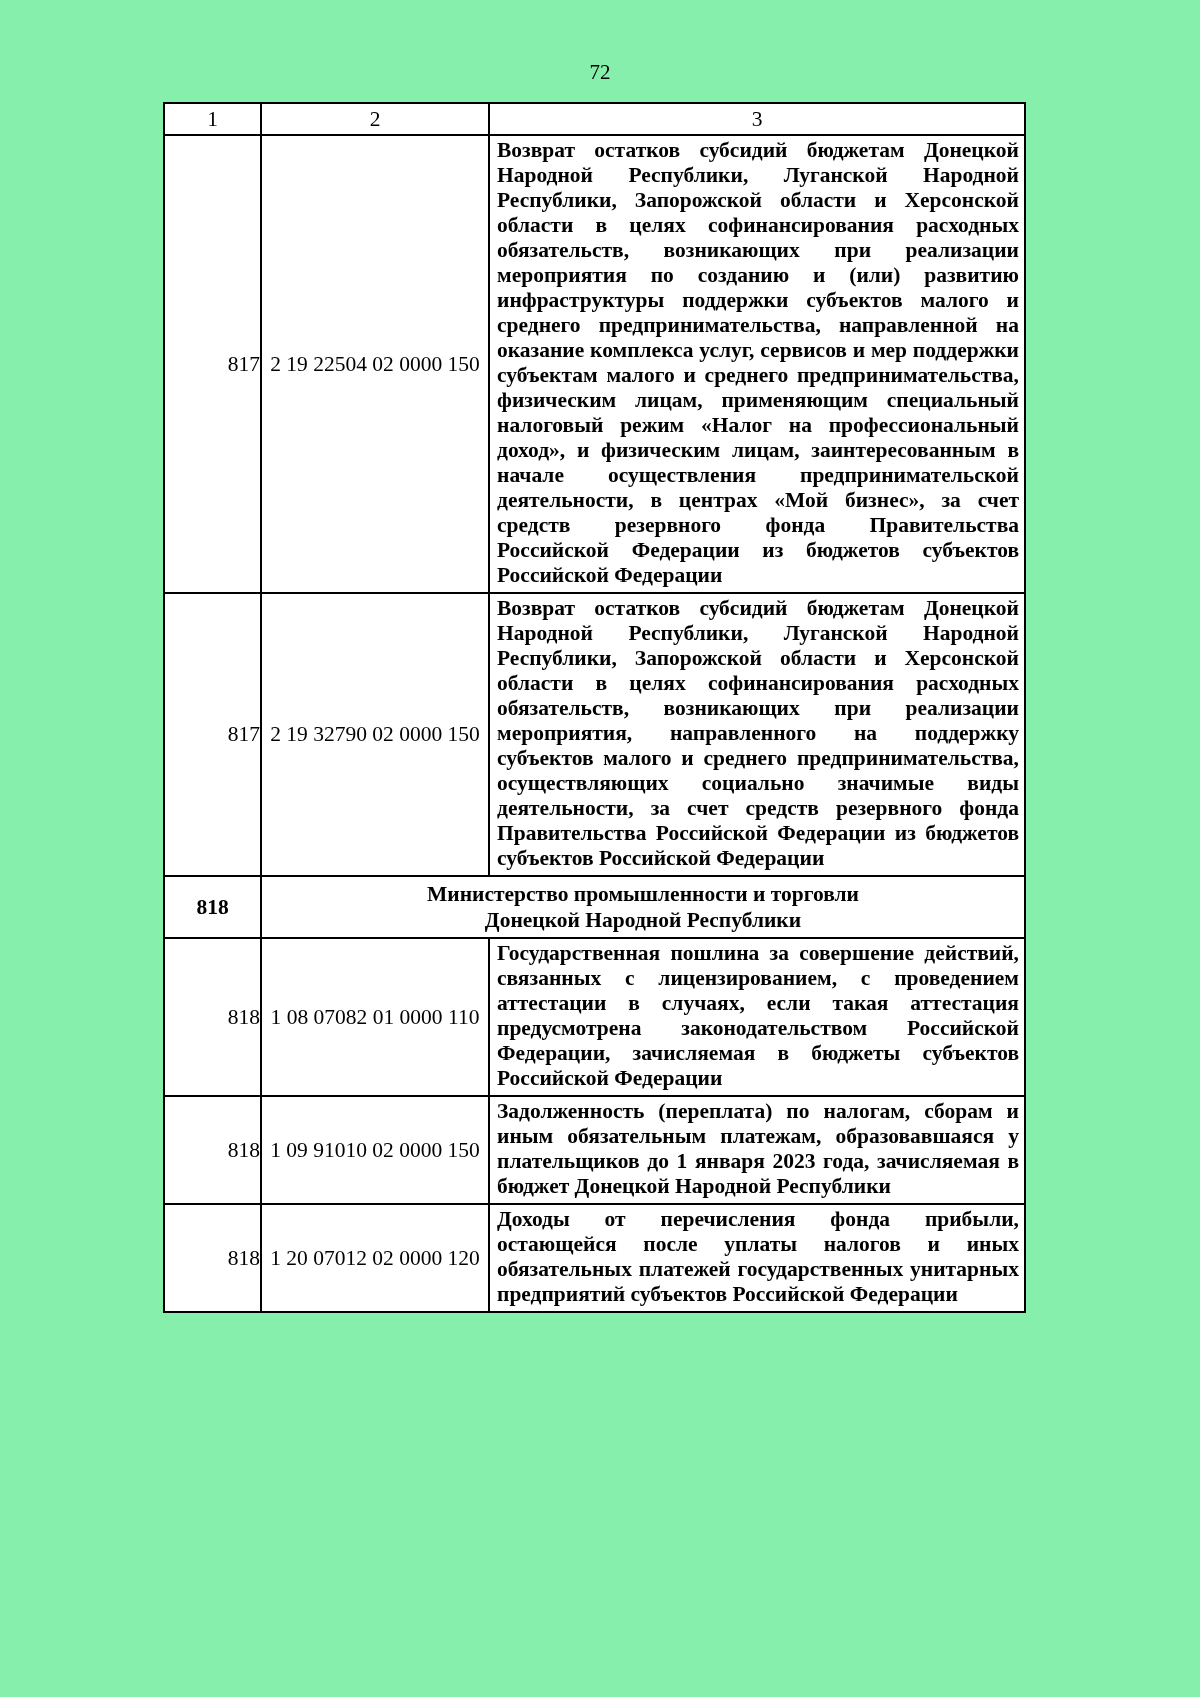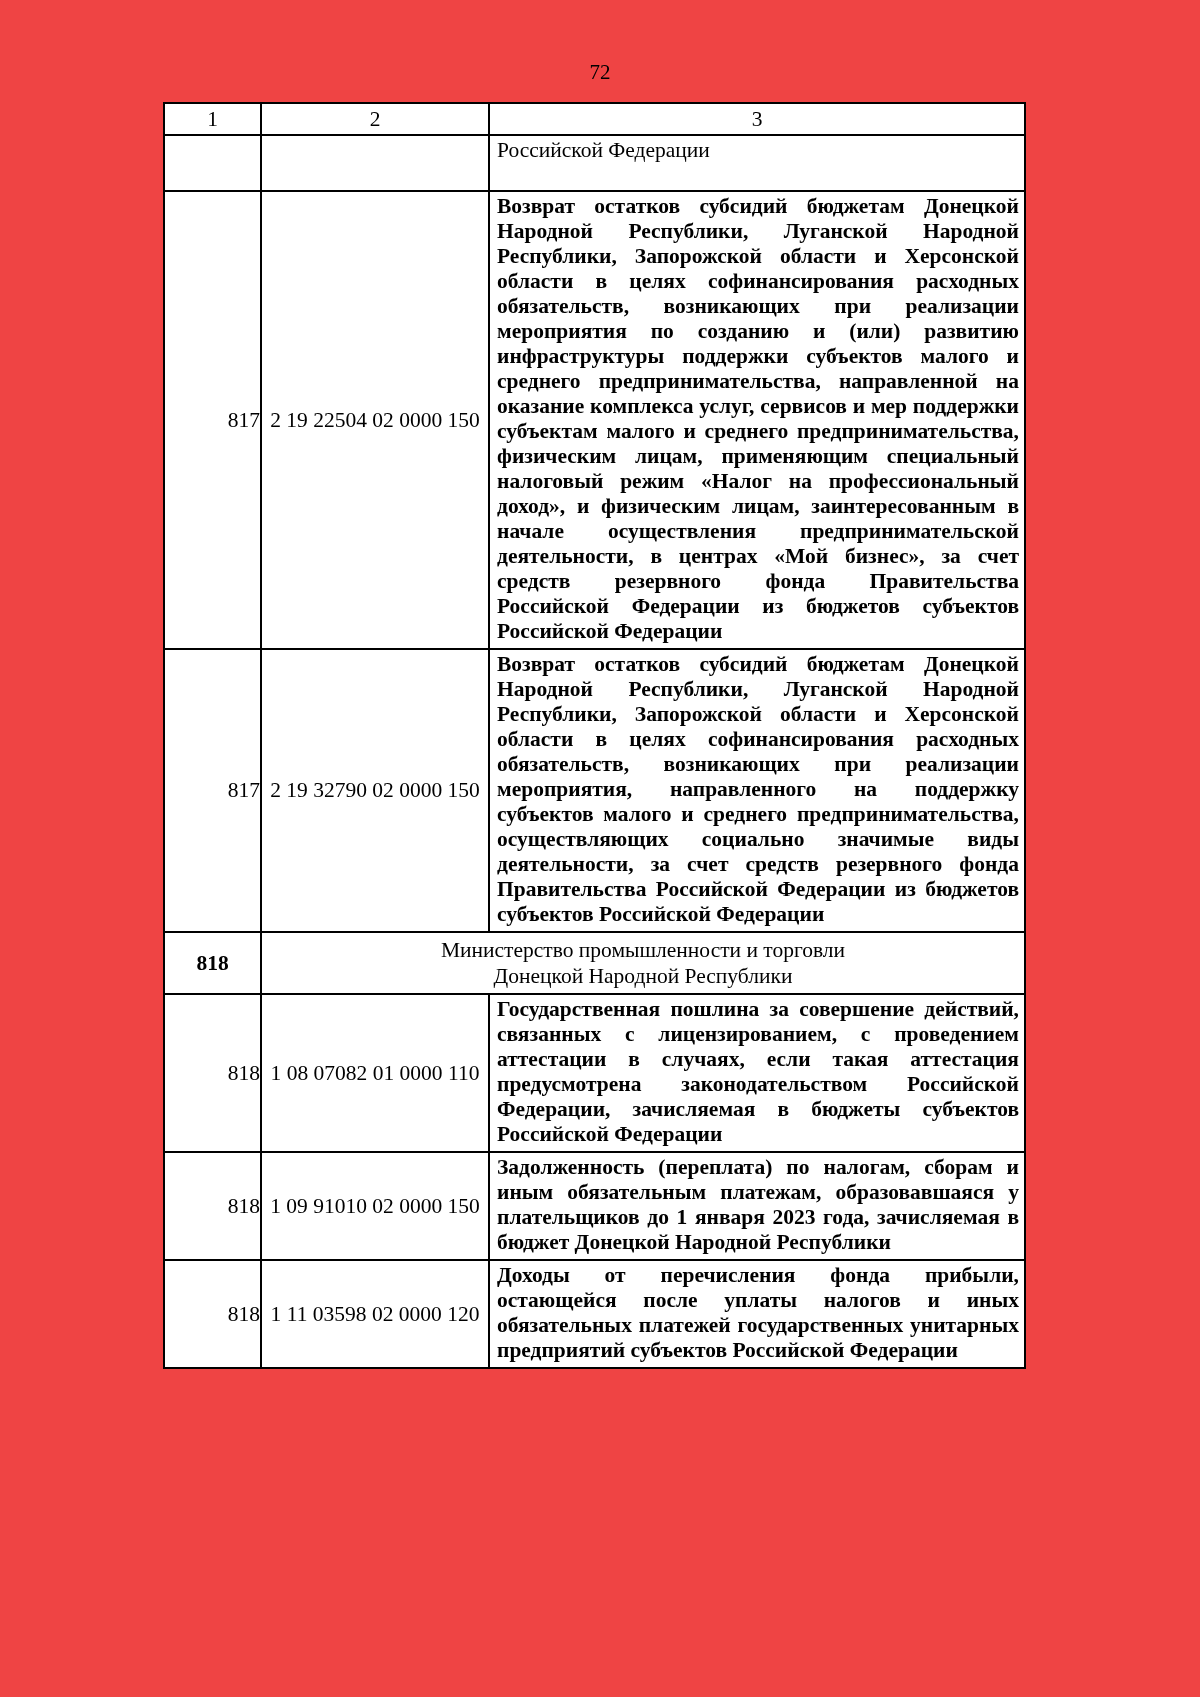--- a/index.html
+++ b/index.html
@@ -8,21 +8,21 @@
     width: 1200px;
     height: 1697px;
     font-family: "Liberation Serif", "DejaVu Serif", serif;
     color: #000000;
   }
   .page {
     position: relative;
     width: 1200px;
     height: 1697px;
     overflow: hidden;
-    background: #ef4444;
+    background: #86efac;
   }
   .page-number {
     padding-top: 60px;
     text-align: center;
     font-size: 21px;
     line-height: 25px;
   }
   .continuation {
     width: 863px;
     margin: 22px 0 0 163px;
@@ -57,21 +57,21 @@
     padding: 2px 5px 4px 7px;
     text-align: left;
   }
   .just {
     text-align: justify;
     text-align-last: left;
     font-weight: bold;
   }
   .row-cont td { height: 56px; }
   .row-merged td {
-    font-weight: normal;
+    font-weight: bold;
     text-align: center;
     vertical-align: middle;
     padding: 4px 2px;
     line-height: 26px;
   }
   .row-merged .c1 { font-weight: bold; }
 </style>
 </head>
 <body>
 
@@ -83,25 +83,20 @@
   <table class="doc-table">
     <thead>
       <tr>
         <th class="c1">1</th>
         <th class="c2">2</th>
         <th class="c3h">3</th>
       </tr>
     </thead>
     <tbody>
 
-      <tr class="row-cont">
-        <td class="c1"></td>
-        <td class="c2"></td>
-        <td class="c3">Российской Федерации</td>
-      </tr>
 
       <tr>
         <td class="c1">817</td>
         <td class="c2">2 19 22504 02 0000 150</td>
         <td class="c3 just">Возврат остатков субсидий бюджетам Донецкой Народной Республики, Луганской Народной Республики, Запорожской области и Херсонской области в целях софинансирования расходных обязательств, возникающих при реализации мероприятия по созданию и (или) развитию инфраструктуры поддержки субъектов малого и среднего предпринимательства, направленной на оказание комплекса услуг, сервисов и мер поддержки субъектам малого и среднего предпринимательства, физическим лицам, применяющим специальный налоговый режим «Налог на профессиональный доход», и физическим лицам, заинтересованным в начале осуществления предпринимательской деятельности, в центрах «Мой бизнес», за счет средств резервного фонда Правительства Российской Федерации из бюджетов субъектов Российской Федерации</td>
       </tr>
 
       <tr>
         <td class="c1">817</td>
         <td class="c2">2 19 32790 02 0000 150</td>
@@ -123,20 +118,20 @@
       </tr>
 
       <tr>
         <td class="c1">818</td>
         <td class="c2">1 09 91010 02 0000 150</td>
         <td class="c3 just">Задолженность (переплата) по налогам, сборам и иным обязательным платежам, образовавшаяся у плательщиков до 1 января 2023 года, зачисляемая в бюджет Донецкой Народной Республики</td>
       </tr>
 
       <tr>
         <td class="c1">818</td>
-        <td class="c2">1 11 03598 02 0000 120</td>
+        <td class="c2">1 20 07012 02 0000 120</td>
         <td class="c3 just">Доходы от перечисления фонда прибыли, остающейся после уплаты налогов и иных обязательных платежей государственных унитарных предприятий субъектов Российской Федерации</td>
       </tr>
 
     </tbody>
   </table>
 
 </div>
 
 </body></html>

